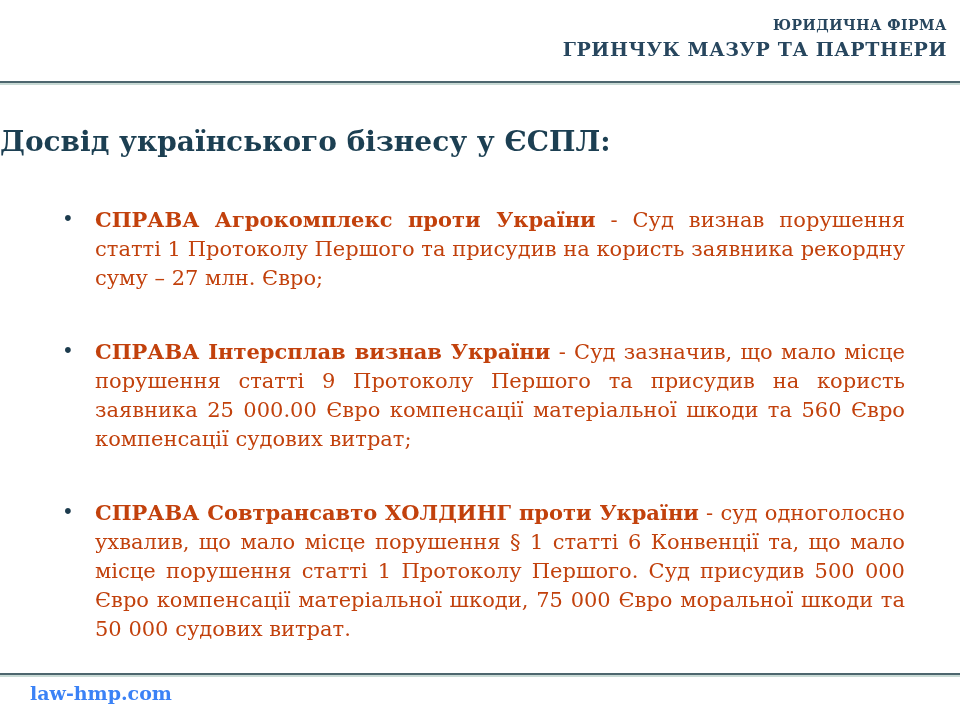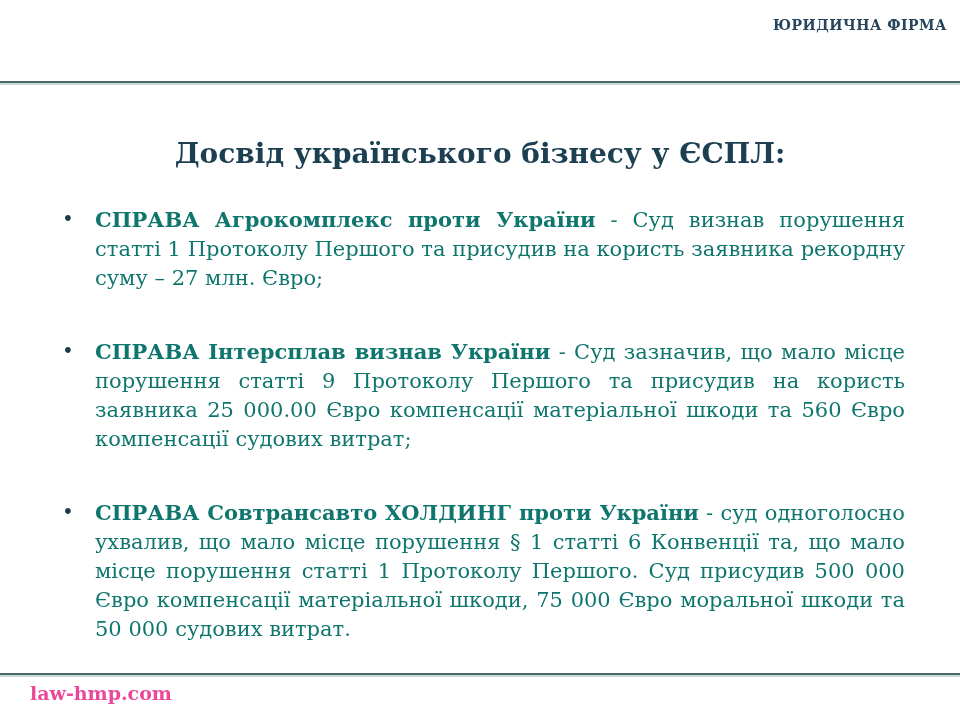--- a/index.html
+++ b/index.html
@@ -52,22 +52,21 @@
     box-shadow: 0 2px 0 rgba(181, 206, 199, 0.75);
   }
   .rule-top    { top: 81px; }
   .rule-bottom { top: 673px; }
 
   
   .title {
     position: absolute;
     top: 124px;
     left: 0; right: 0;
-    margin: 12px;
-    text-align: center;
+    margin: 0;
     font-size: 28px;
     font-weight: bold;
     color: #1c3f52;
     line-height: 36px;
   }
 
   
   .bullets {
     position: absolute;
     top: 205px;
@@ -85,44 +84,45 @@
     font-size: 20px;
     line-height: 29px;
     color: #1c3b4d;
   }
   .bullet-text {
     margin: 0;
     flex: 1 1 auto;
     font-size: 21px;
     line-height: 29px;
     text-align: justify;
-    color: #0f766e;
+    color: #c2410c;
   }
   .case-name {
     font-weight: bold;
   }
 
   
   .website {
     position: absolute;
     top: 682px;
     left: 30px;
     font-size: 19px;
     font-weight: bold;
-    color: #ec4899;
+    color: #3b82f6;
   }
 </style>
 </head>
 <body>
 
 <div class="slide">
 
   <header class="header">
     <div class="firm-block">
       <div class="firm-type">ЮРИДИЧНА ФІРМА</div>
+      <div class="firm-name">ГРИНЧУК МАЗУР ТА ПАРТНЕРИ</div>
     </div>
   </header>
 
   <div class="rule rule-top"></div>
 
   <h1 class="title">Досвід українського бізнесу у ЄСПЛ:</h1>
 
   <div class="bullets">
 
     <div class="bullet-item">

